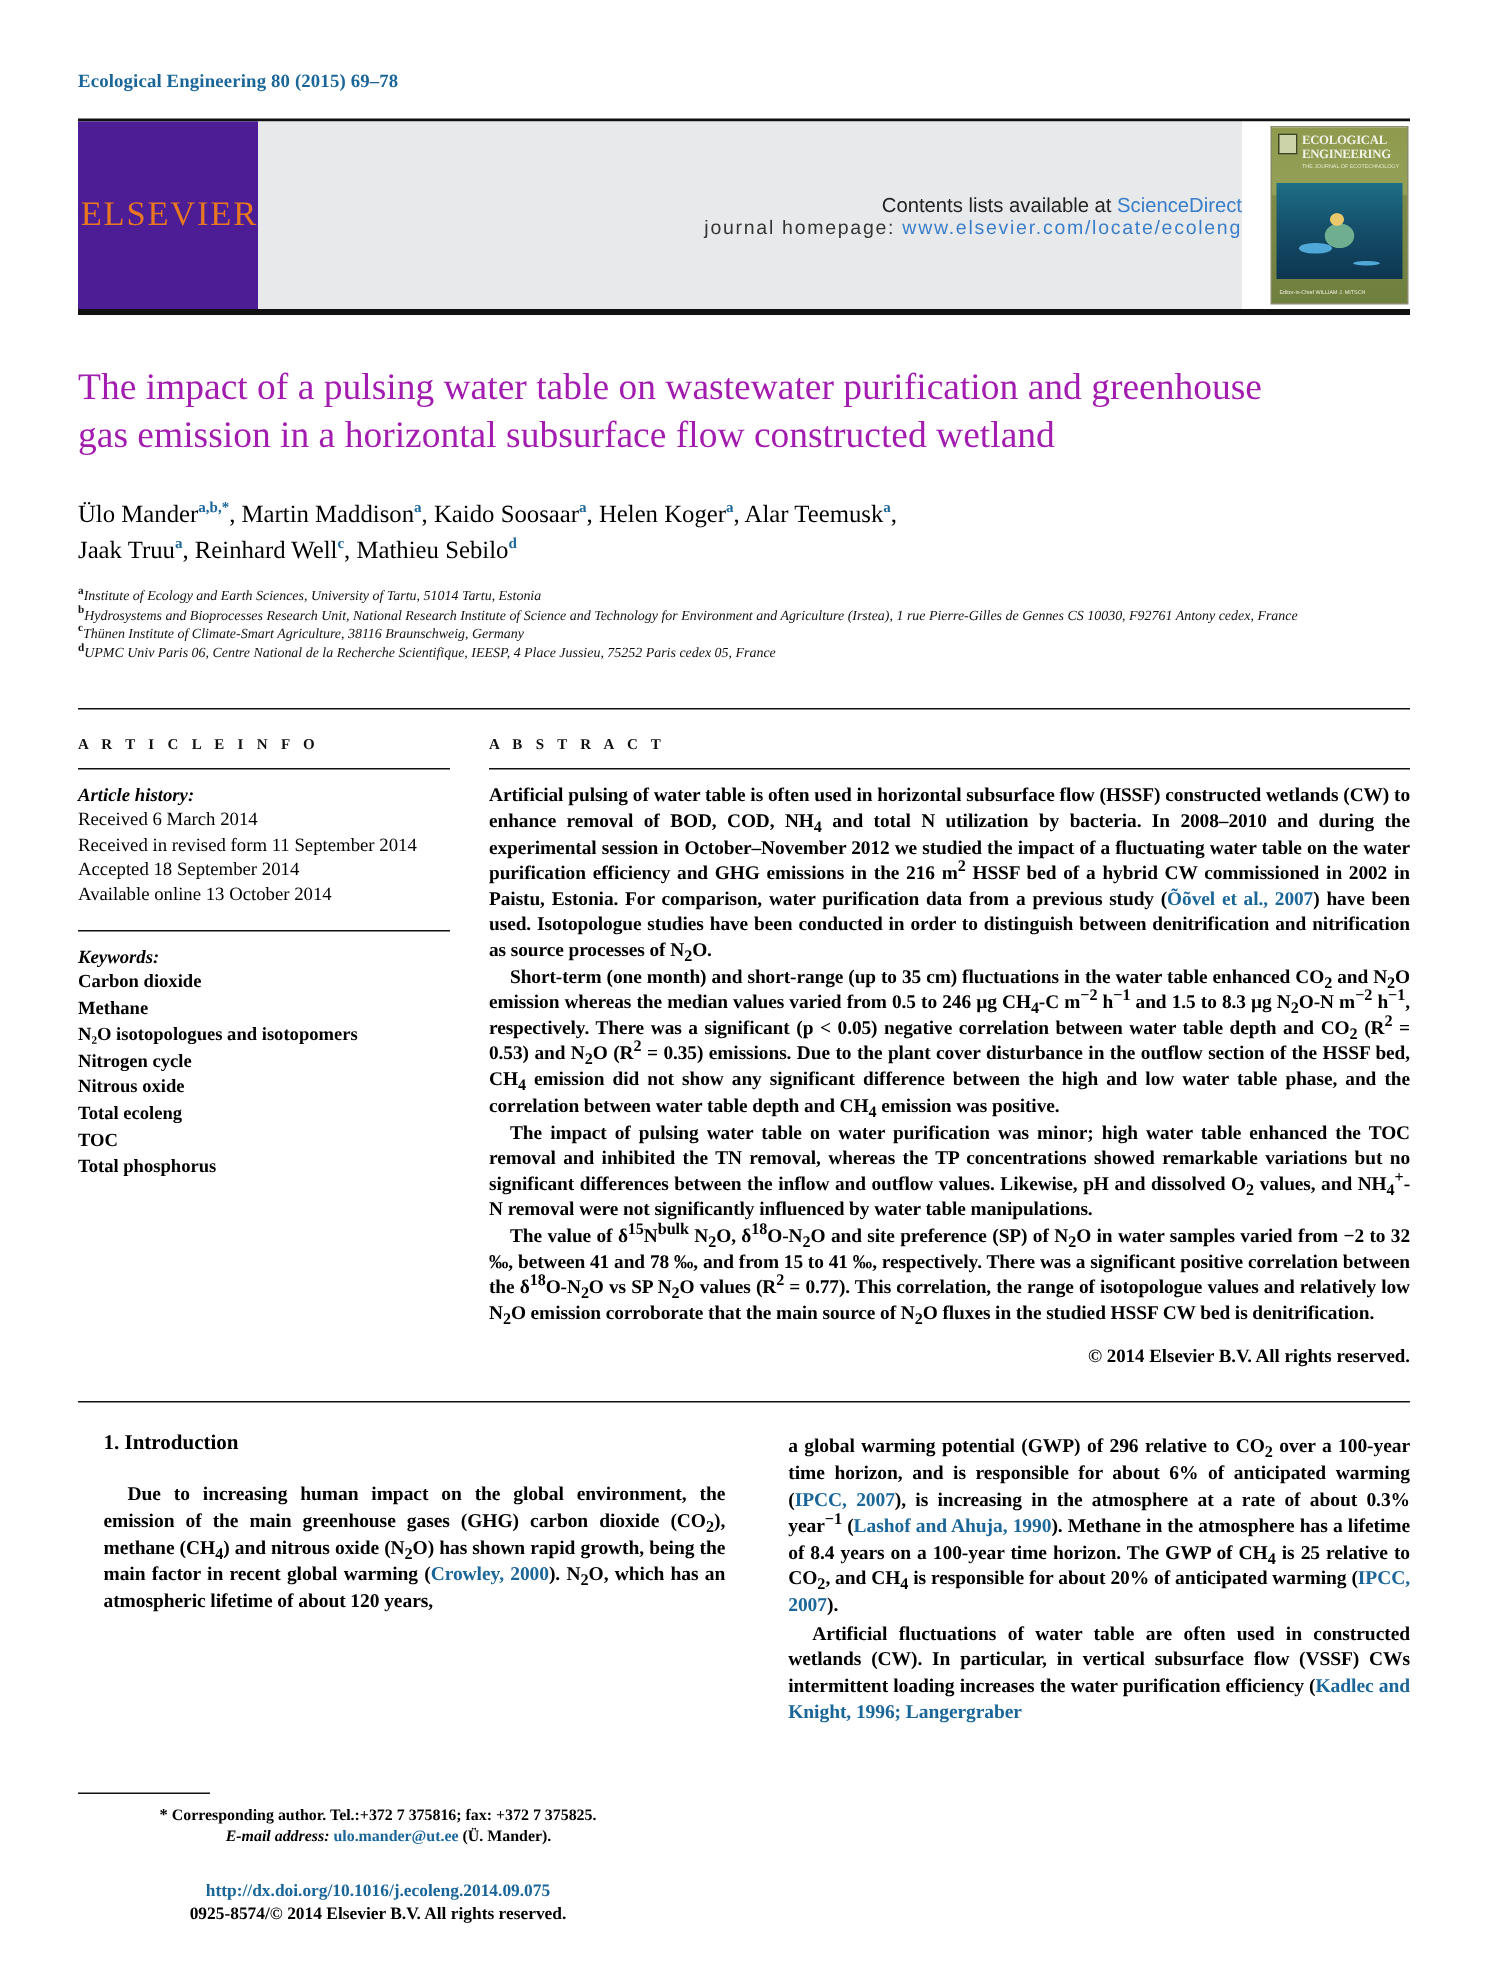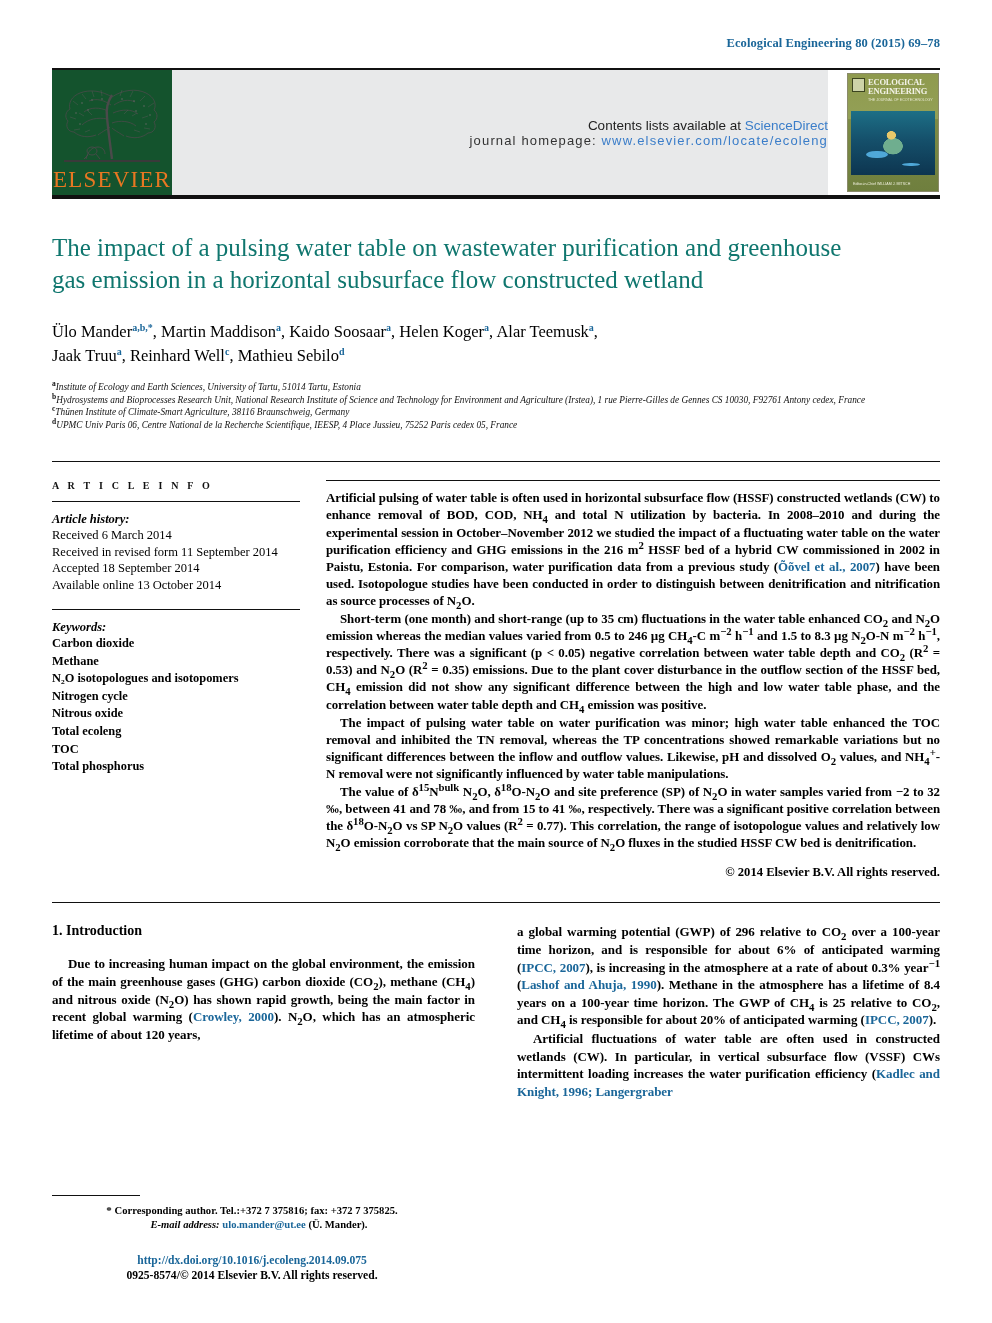--- a/index.html
+++ b/index.html
@@ -10,44 +10,44 @@
     background: #ffffff;
     font-family: "Liberation Serif", serif;
     color: #000000;
     position: relative;
     overflow: hidden;
   }
   .page { position: relative; width: 992px; height: 1323px; padding: 0 52px; }
 
   
   .running-head {
-    text-align: right;
+    text-align: left;
     color: #1a6699;
     font-family: "Liberation Serif", serif;
     font-weight: bold;
     font-size: 12.5px;
     letter-spacing: .1px;
-    padding-top: 36px;
+    padding-top: 47px;
   }
 
   
   .masthead {
     margin-top: 17px;
     border-top: 2.5px solid #111;
     border-bottom: 4px solid #111;
     display: flex;
     align-items: stretch;
     height: 131px;
   }
   .elsevier-block {
     width: 120px;
     flex: 0 0 120px;
-    background: #14532d;
-    display: flex;
-    flex-direction: column;
+    background: #4c1d95;
+    display: flex;
+    flex-direction: row;
     align-items: center;
     justify-content: flex-end;
     padding-bottom: 4px;
   }
   .elsevier-tree { width: 108px; height: 92px; }
   .elsevier-word {
     font-family: "Liberation Serif", serif;
     color: #e87722;
     font-size: 23px;
     letter-spacing: 1.2px;
@@ -133,21 +133,21 @@
     position: absolute; left: 5px; bottom: 4px; right: 4px;
     font-family: "Liberation Sans", sans-serif;
     font-size: 3.6px; line-height: 4.6px; color: #f0f0de;
   }
 
   
   .title {
     font-family: "Liberation Serif", serif;
     font-size: 25px;
     line-height: 32px;
-    color: #0f766e;
+    color: #a21caf;
     margin: 33px 0 0 0;
     max-width: 790px;
     font-weight: normal;
   }
   .authors {
     font-family: "Liberation Serif", serif;
     font-size: 16.5px;
     line-height: 24px;
     margin: 24px 0 0 0;
     max-width: 800px;
@@ -219,20 +219,21 @@
     font-weight: bold;
     margin-top: 13px;
   }
 
   
   .body-rule { border-top: 1.5px solid #111; margin-top: 22px; }
   .body-cols {
     margin-top: 20px;
     display: flex;
     gap: 42px;
+    margin-left: 17px;
   }
   .bcol { flex: 1 1 0; }
   .h2 {
     font-family: "Liberation Serif", serif;
     font-weight: bold;
     font-size: 14px;
     margin: 0 0 16px 0;
   }
   .body-p {
     font-size: 13px;
@@ -393,20 +394,21 @@
       <div class="kw-line">Methane</div>
       <div class="kw-line">N₂O isotopologues and isotopomers</div>
       <div class="kw-line">Nitrogen cycle</div>
       <div class="kw-line">Nitrous oxide</div>
       <div class="kw-line">Total ecoleng</div>
       <div class="kw-line">TOC</div>
       <div class="kw-line">Total phosphorus</div>
     </div>
 
     <div class="col-abs">
+      <div class="sec-head">A B S T R A C T</div>
       <div class="rule"></div>
       <p class="abs-p"><span>Artificial pulsing of water table is often used in horizontal subsurface flow (HSSF) constructed wetlands (CW) to enhance removal of BOD, COD, NH<sub>4</sub> and total N utilization by bacteria. In 2008–2010 and during the experimental session in October–November 2012 we studied the impact of a fluctuating water table on the water purification efficiency and GHG emissions in the 216 m<sup>2</sup> HSSF bed of a hybrid CW commissioned in 2002 in Paistu, Estonia. For comparison, water purification data from a previous study (<span class="lnk">Õõvel et al., 2007</span>) have been used. Isotopologue studies have been conducted in order to distinguish between denitrification and nitrification as source processes of N<sub>2</sub>O.</span></p>
       <p class="abs-p">Short-term (one month) and short-range (up to 35 cm) fluctuations in the water table enhanced CO<sub>2</sub> and N<sub>2</sub>O emission whereas the median values varied from 0.5 to 246 µg CH<sub>4</sub>-C m<sup>−2</sup> h<sup>−1</sup> and 1.5 to 8.3 µg N<sub>2</sub>O-N m<sup>−2</sup> h<sup>−1</sup>, respectively. There was a significant (p &lt; 0.05) negative correlation between water table depth and CO<sub>2</sub> (R<sup>2</sup> = 0.53) and N<sub>2</sub>O (R<sup>2</sup> = 0.35) emissions. Due to the plant cover disturbance in the outflow section of the HSSF bed, CH<sub>4</sub> emission did not show any significant difference between the high and low water table phase, and the correlation between water table depth and CH<sub>4</sub> emission was positive.</p>
       <p class="abs-p">The impact of pulsing water table on water purification was minor; high water table enhanced the TOC removal and inhibited the TN removal, whereas the TP concentrations showed remarkable variations but no significant differences between the inflow and outflow values. Likewise, pH and dissolved O<sub>2</sub> values, and NH<sub>4</sub><sup>+</sup>-N removal were not significantly influenced by water table manipulations.</p>
       <p class="abs-p">The value of δ<sup>15</sup>N<sup>bulk</sup> N<sub>2</sub>O, δ<sup>18</sup>O-N<sub>2</sub>O and site preference (SP) of N<sub>2</sub>O in water samples varied from −2 to 32 ‰, between 41 and 78 ‰, and from 15 to 41 ‰, respectively. There was a significant positive correlation between the δ<sup>18</sup>O-N<sub>2</sub>O vs SP N<sub>2</sub>O values (R<sup>2</sup> = 0.77). This correlation, the range of isotopologue values and relatively low N<sub>2</sub>O emission corroborate that the main source of N<sub>2</sub>O fluxes in the studied HSSF CW bed is denitrification.</p>
       <div class="copyright">© 2014 Elsevier B.V. All rights reserved.</div>
     </div>
   </div>
 
   <div class="body-rule"></div>

